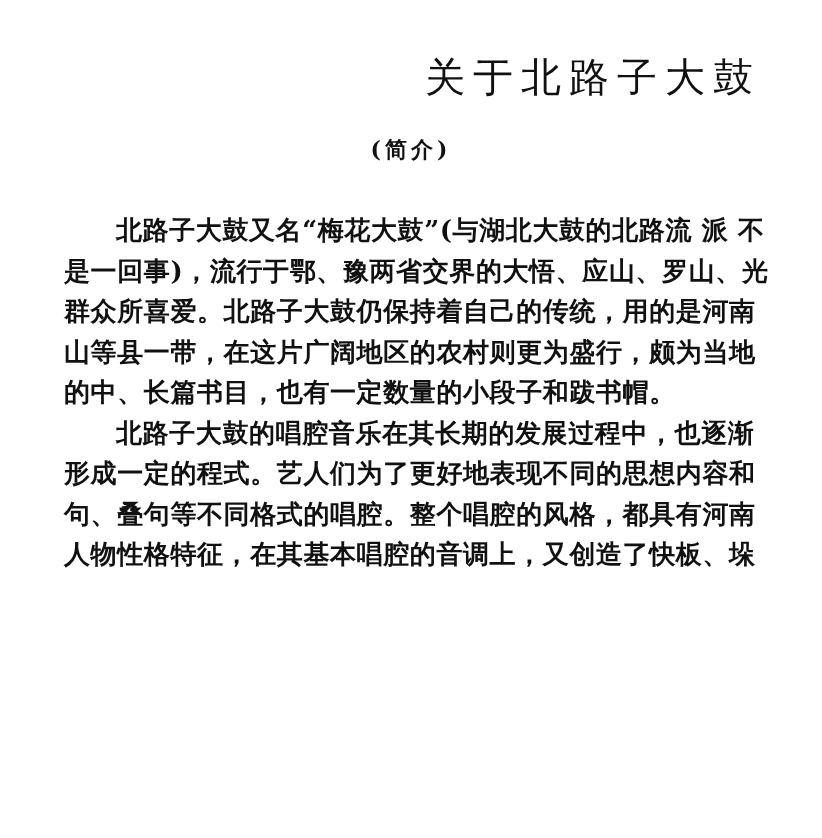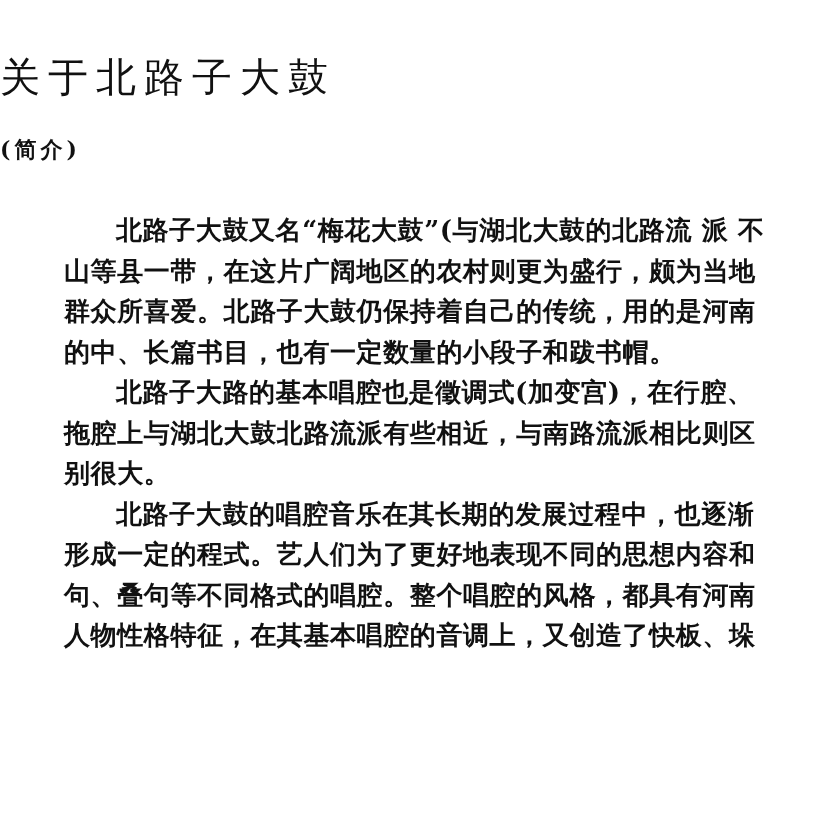--- a/index.html
+++ b/index.html
@@ -18,32 +18,33 @@
     .page {
       position: absolute;
       left: 0; top: 0;
       width: 822px; height: 838px;
     }
     .title {
       position: absolute;
       top: 52px;
       left: 0;
       width: 761px;
-      text-align: left;
+      text-align: right;
       font-size: 40px;
       letter-spacing: 8px;
       font-weight: normal;
       margin: 0;
       line-height: 50px;
     }
     .subtitle {
       position: absolute;
       top: 134px;
       left: 0;
       width: 822px;
+      text-align: center;
       font-size: 22px;
       font-weight: bold;
       letter-spacing: 4px;
       line-height: 30px;
     }
     .body-text {
       position: absolute;
       left: 64px;
       top: 210px;
       width: 700px;
@@ -64,28 +65,24 @@
 </head>
 <body>
 
 <div class="page">
   <h1 class="title">关于北路子大鼓</h1>
   <div class="subtitle">(简介)</div>
 
   <div class="body-text">
     <div>
       <span class="line indent">北路子大鼓又名“梅花大鼓”(与湖北大鼓的北路流 派 不</span>
+      <span class="line">是一回事)，流行于鄂、豫两省交界的大悟、应山、罗山、光</span>
+      <span class="line">群众所喜爱。北路子大鼓仍保持着自己的传统，用的是河南</span>
       <span class="line">山等县一带，在这片广阔地区的农村则更为盛行，颇为当地</span>
-      <span class="line">群众所喜爱。北路子大鼓仍保持着自己的传统，用的是河南</span>
       <span class="line">的中、长篇书目，也有一定数量的小段子和跋书帽。</span>
-    </div>
-    <div>
-      <span class="line indent">北路子大路的基本唱腔也是徵调式(加变宫)，在行腔、</span>
-      <span class="line">拖腔上与湖北大鼓北路流派有些相近，与南路流派相比则区</span>
-      <span class="line">别很大。</span>
     </div>
     <div>
       <span class="line indent">北路子大鼓的唱腔音乐在其长期的发展过程中，也逐渐</span>
       <span class="line">形成一定的程式。艺人们为了更好地表现不同的思想内容和</span>
       <span class="line">句、叠句等不同格式的唱腔。整个唱腔的风格，都具有河南</span>
       <span class="line">人物性格特征，在其基本唱腔的音调上，又创造了快板、垛</span>
     </div>
   </div>
 </div>
 

